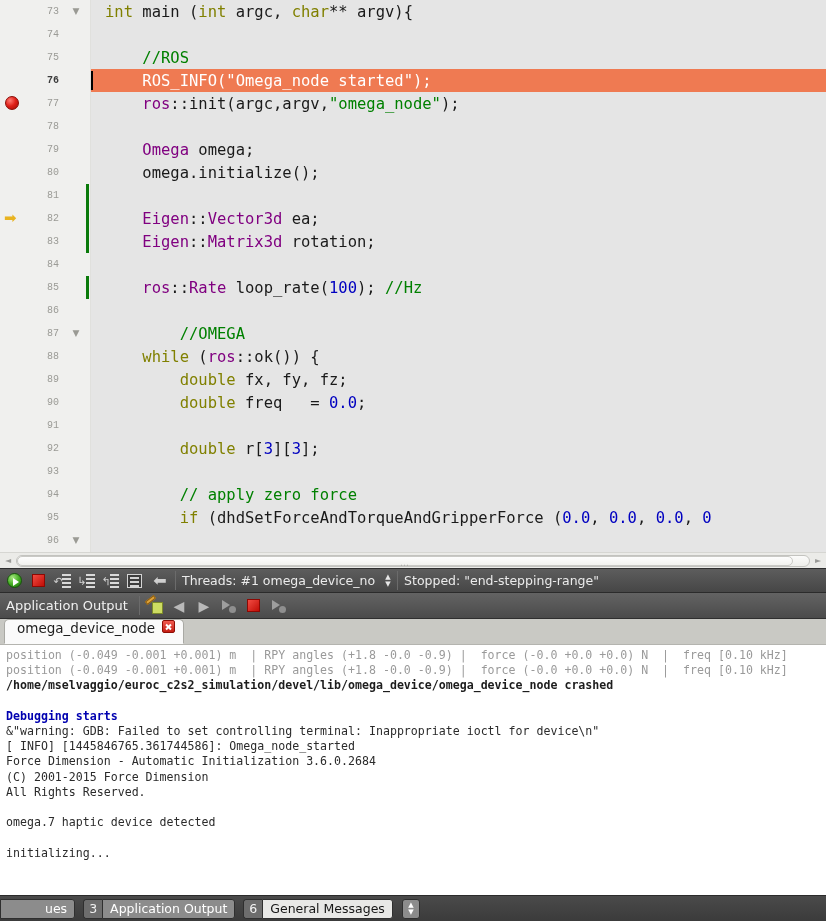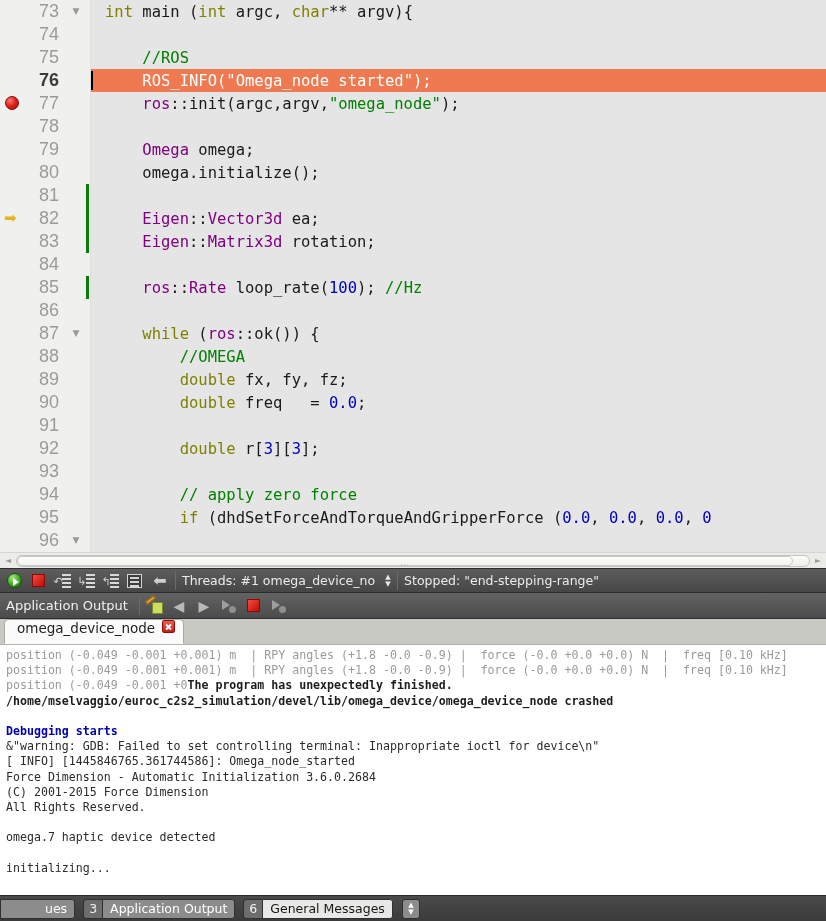--- a/index.html
+++ b/index.html
@@ -28,22 +28,22 @@
     width: 4px; flex: 0 0 4px; background: #f0f0ee; position: relative;
   }
   .sep-gutter {
     width: 1px; flex: 0 0 1px; background: #e0e0dd;
   }
   .code-area { flex: 1 1 auto; position: relative; background: #e5e5e5; overflow: hidden; }
 
   .row { height: 23px; line-height: 23px; position: relative; white-space: pre; }
 
   .lineno {
-    font-family: Liberation Sans, sans-serif;
-    font-size: 18px; color: #9b9b96; padding-right: 5px;
+    font-family: Liberation Mono, monospace;
+    font-size: 10px; color: #9b9b96; padding-right: 5px;
   }
   .lineno.cur { color: #3c3c3c; font-weight: bold; }
 
   .codetext {
     font-family: "DejaVu Sans Mono", "Liberation Mono", monospace;
     font-size: 15.5px; color: #1a1a1a; padding-left: 14px;
     letter-spacing: 0px;
   }
   .kw   { color: #808000; }
   .typ  { color: #800080; }
@@ -325,22 +325,22 @@
         <div class="row"><span class="codetext"><span class="pln">    </span><span class="typ">ros</span><span class="pln">::init(argc,argv,</span><span class="str">"omega_node"</span><span class="pln">);</span></span></div>
         <div class="row"><span class="codetext"> </span></div>
         <div class="row"><span class="codetext"><span class="pln">    </span><span class="typ">Omega</span><span class="pln"> omega;</span></span></div>
         <div class="row"><span class="codetext"><span class="pln">    omega.initialize();</span></span></div>
         <div class="row"><span class="codetext"> </span></div>
         <div class="row"><span class="codetext"><span class="pln">    </span><span class="typ">Eigen</span><span class="pln">::</span><span class="typ">Vector3d</span><span class="pln"> ea;</span></span></div>
         <div class="row"><span class="codetext"><span class="pln">    </span><span class="typ">Eigen</span><span class="pln">::</span><span class="typ">Matrix3d</span><span class="pln"> rotation;</span></span></div>
         <div class="row"><span class="codetext"> </span></div>
         <div class="row"><span class="codetext"><span class="pln">    </span><span class="typ">ros</span><span class="pln">::</span><span class="typ">Rate</span><span class="pln"> loop_rate(</span><span class="num">100</span><span class="pln">); </span><span class="cmt">//Hz</span></span></div>
         <div class="row"><span class="codetext"> </span></div>
+        <div class="row"><span class="codetext"><span class="pln">        </span><span class="cmt">//OMEGA</span></span></div>
         <div class="row"><span class="codetext"><span class="pln">    </span><span class="kw">while</span><span class="pln"> (</span><span class="typ">ros</span><span class="pln">::ok()) {</span></span></div>
-        <div class="row"><span class="codetext"><span class="pln">        </span><span class="cmt">//OMEGA</span></span></div>
         <div class="row"><span class="codetext"><span class="pln">        </span><span class="kw">double</span><span class="pln"> fx, fy, fz;</span></span></div>
         <div class="row"><span class="codetext"><span class="pln">        </span><span class="kw">double</span><span class="pln"> freq   = </span><span class="num">0.0</span><span class="pln">;</span></span></div>
         <div class="row"><span class="codetext"> </span></div>
         <div class="row"><span class="codetext"><span class="pln">        </span><span class="kw">double</span><span class="pln"> r[</span><span class="num">3</span><span class="pln">][</span><span class="num">3</span><span class="pln">];</span></span></div>
         <div class="row"><span class="codetext"> </span></div>
         <div class="row"><span class="codetext"><span class="pln">        </span><span class="cmt">// apply zero force</span></span></div>
         <div class="row"><span class="codetext"><span class="pln">        </span><span class="kw">if</span><span class="pln"> (dhdSetForceAndTorqueAndGripperForce (</span><span class="num">0.0</span><span class="pln">, </span><span class="num">0.0</span><span class="pln">, </span><span class="num">0.0</span><span class="pln">, </span><span class="num">0</span></span></div>
       </div>
   </div>
 
@@ -443,21 +443,20 @@
   <div class="tabstrip">
     <div class="tab">
       <span class="tab-label">omega_device_node</span>
       <span class="tab-close"></span>
     </div>
   </div>
 
   <div class="console" id="console">
       <div class="cline"><span class="c-gray">position (-0.049 -0.001 +0.001) m  | RPY angles (+1.8 -0.0 -0.9) |  force (-0.0 +0.0 +0.0) N  |  freq [0.10 kHz]</span></div>
       <div class="cline"><span class="c-gray">position (-0.049 -0.001 +0.001) m  | RPY angles (+1.8 -0.0 -0.9) |  force (-0.0 +0.0 +0.0) N  |  freq [0.10 kHz]</span></div>
-      <div class="cline"><span class="c-gray">position (-0.049 -0.001 +0</span><span class="c-black">The program has unexpectedly finished.</span></div>
       <div class="cline"><span class="c-black">/home/mselvaggio/euroc_c2s2_simulation/devel/lib/omega_device/omega_device_node crashed</span></div>
       <div class="cline cline-blank">&nbsp;</div>
       <div class="cline"><span class="c-blue">Debugging starts</span></div>
       <div class="cline"><span class="c-norm">&amp;"warning: GDB: Failed to set controlling terminal: Inappropriate ioctl for device\n"</span></div>
       <div class="cline"><span class="c-norm">[ INFO] [1445846765.361744586]: Omega_node_started</span></div>
       <div class="cline"><span class="c-norm">Force Dimension - Automatic Initialization 3.6.0.2684</span></div>
       <div class="cline"><span class="c-norm">(C) 2001-2015 Force Dimension</span></div>
       <div class="cline"><span class="c-norm">All Rights Reserved.</span></div>
       <div class="cline cline-blank">&nbsp;</div>
       <div class="cline"><span class="c-norm">omega.7 haptic device detected</span></div>

